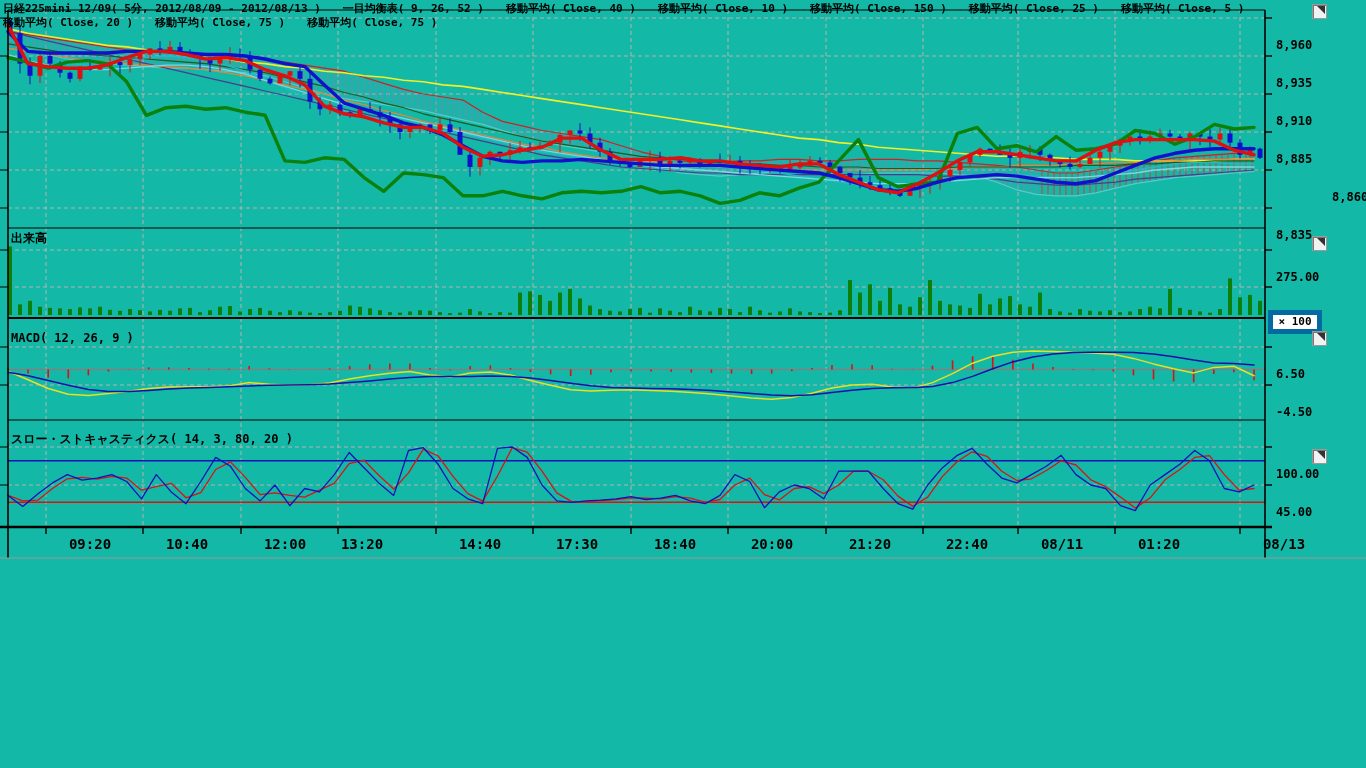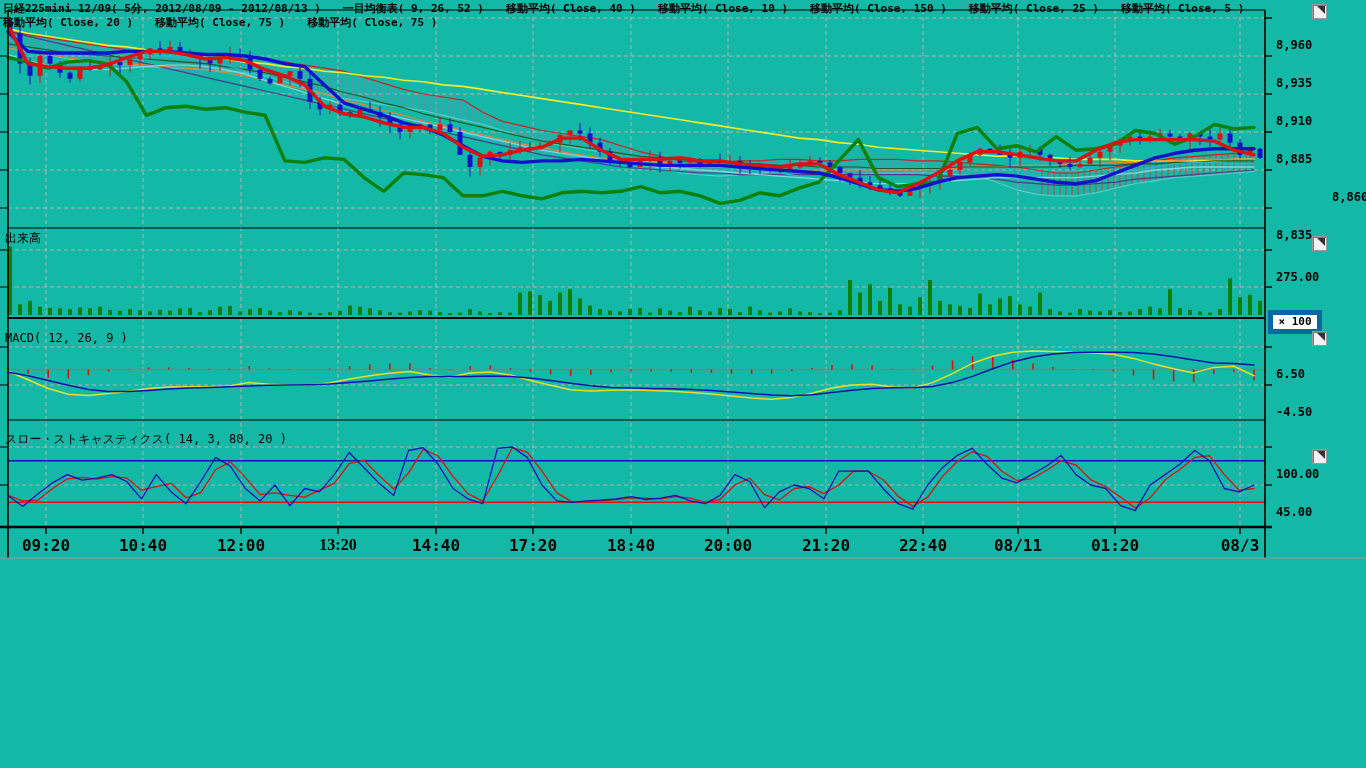--- a/index.html
+++ b/index.html
@@ -3,23 +3,23 @@
 <meta charset="utf-8">
 <style>
   html,body{margin:0;padding:0;background:#fff;}
   #screen{position:relative;width:1366px;height:768px;background:#14b8a6;overflow:hidden;
           font-family:"DejaVu Sans Mono","Liberation Sans",sans-serif;padding-left:22px;}
   #chart-svg{position:absolute;left:0;top:0;}
   .hdr{position:absolute;left:3px;white-space:nowrap;font-size:11px;font-weight:bold;color:#000;z-index:5;}
   .hdr span{margin-right:22px;}
   #hdr-row1{top:1px;}
   #hdr-row2{top:15px;}
-  .panel-label{position:absolute;left:5px;font-size:12px;font-weight:normal;color:#000;z-index:4;white-space:nowrap;text-align:right;}
+  .panel-label{position:absolute;left:11px;font-size:12px;font-weight:bold;color:#000;z-index:4;white-space:nowrap;text-align:right;}
   .axis-label{position:absolute;font-size:12px;font-weight:bold;color:#000;z-index:4;white-space:nowrap;margin-top:28px;}
-  .time-label{position:absolute;top:536px;font-size:16px;font-weight:bold;color:#000;transform:translateX(-50%);z-index:4;}
+  .time-label{position:absolute;top:536px;font-size:14px;font-weight:bold;color:#000;transform:translateX(-50%);z-index:4;margin-left:44px;}
   #mult-badge{position:absolute;left:1268px;top:310px;width:44px;height:14px;border:5px solid #0369a1;
               background:#fff;font-size:11px;font-weight:bold;text-align:center;line-height:14px;z-index:6;}
   .dd-icon{position:absolute;width:13px;height:13px;background:#f2f2f2;border:1px solid #999;
            box-shadow:1px 1px 0 #777 inset;z-index:6;cursor:pointer;}
   .dd-icon::after{content:"";position:absolute;right:1px;top:1px;width:0;height:0;
                   border-top:8px solid #333;border-left:8px solid transparent;}
 </style>
 </head>
 <body>
 
@@ -787,24 +787,24 @@
       <div class="axis-label" style="left: 1276px; top: 200px;">8,835</div>
       <div class="axis-label" style="left: 1276px; top: 242px;">275.00</div>
       <div class="axis-label" style="left: 1276px; top: 280px;">120.00</div>
       <div class="axis-label" style="left: 1276px; top: 339px;">6.50</div>
       <div class="axis-label" style="left: 1276px; top: 377px;">-4.50</div>
       <div class="axis-label" style="left: 1276px; top: 439px;">100.00</div>
       <div class="axis-label" style="left: 1276px; top: 477px;">45.00</div>
       <div class="time-label" style="left: 46px;">09:20</div>
       <div class="time-label" style="left: 143px;">10:40</div>
       <div class="time-label" style="left: 241px;">12:00</div>
-      <div class="time-label" style="left: 338px; font-family: Liberation Serif, serif;">13:20</div>
+      <div class="time-label" style="left: 318px;">13:20</div>
       <div class="time-label" style="left: 436px; text-align: center;">14:40</div>
-      <div class="time-label" style="left: 533px;">17:20</div>
+      <div class="time-label" style="left: 533px;">17:30</div>
       <div class="time-label" style="left: 631px; text-align: right;">18:40</div>
       <div class="time-label" style="left: 728px;">20:00</div>
       <div class="time-label" style="left: 826px;">21:20</div>
       <div class="time-label" style="left: 923px;">22:40</div>
       <div class="time-label" style="left: 1018px;">08/11</div>
       <div class="time-label" style="left: 1115px;">01:20</div>
-      <div class="time-label" style="left: 1240px;">08/3</div>
+      <div class="time-label" style="left: 1240px;">08/13</div>
     </div>
 </div>
 
 </body></html>

